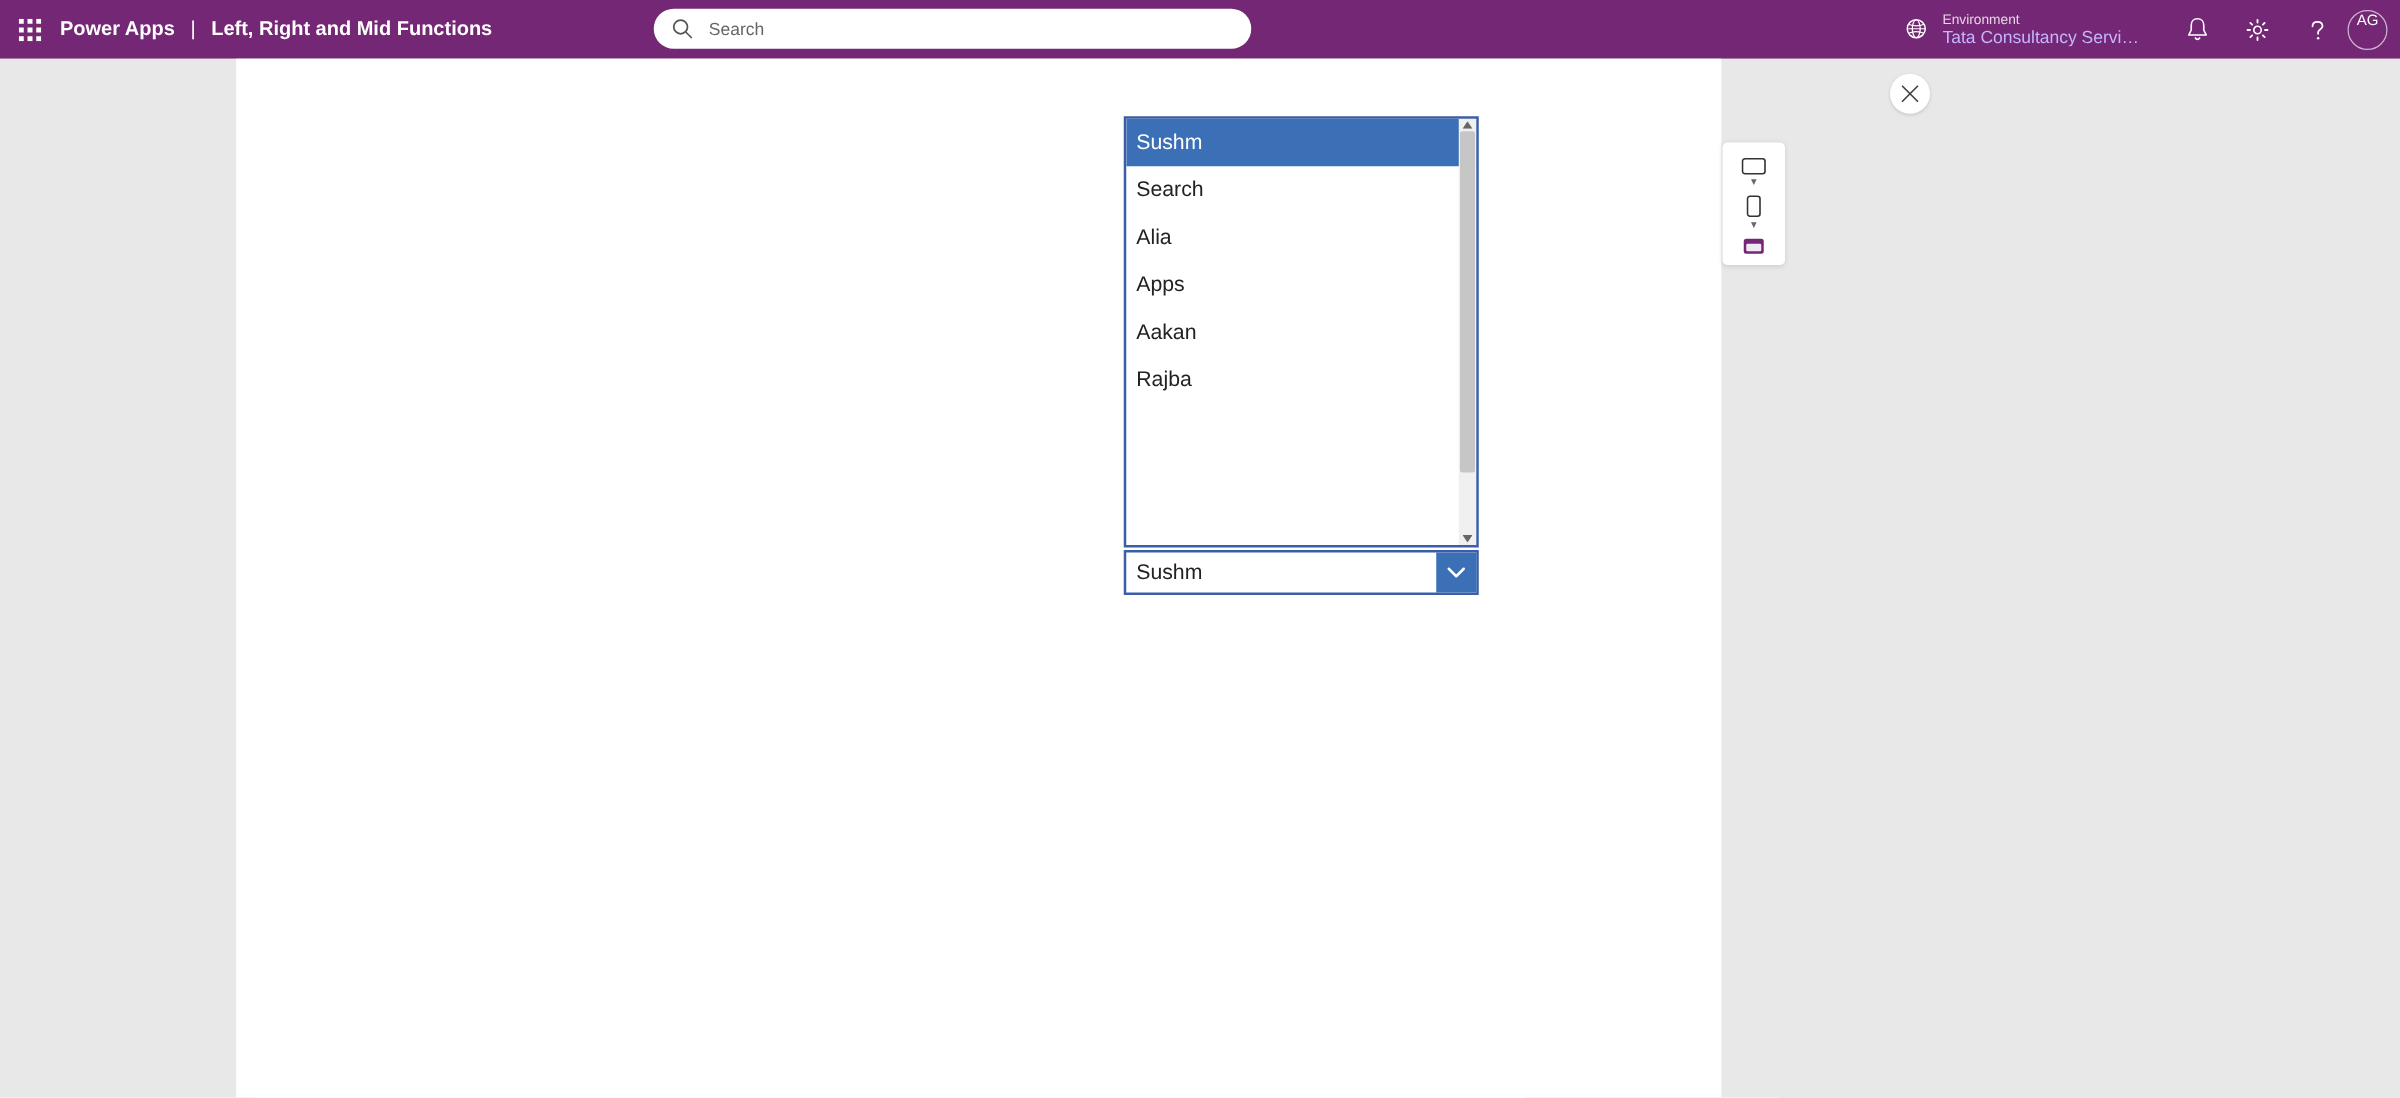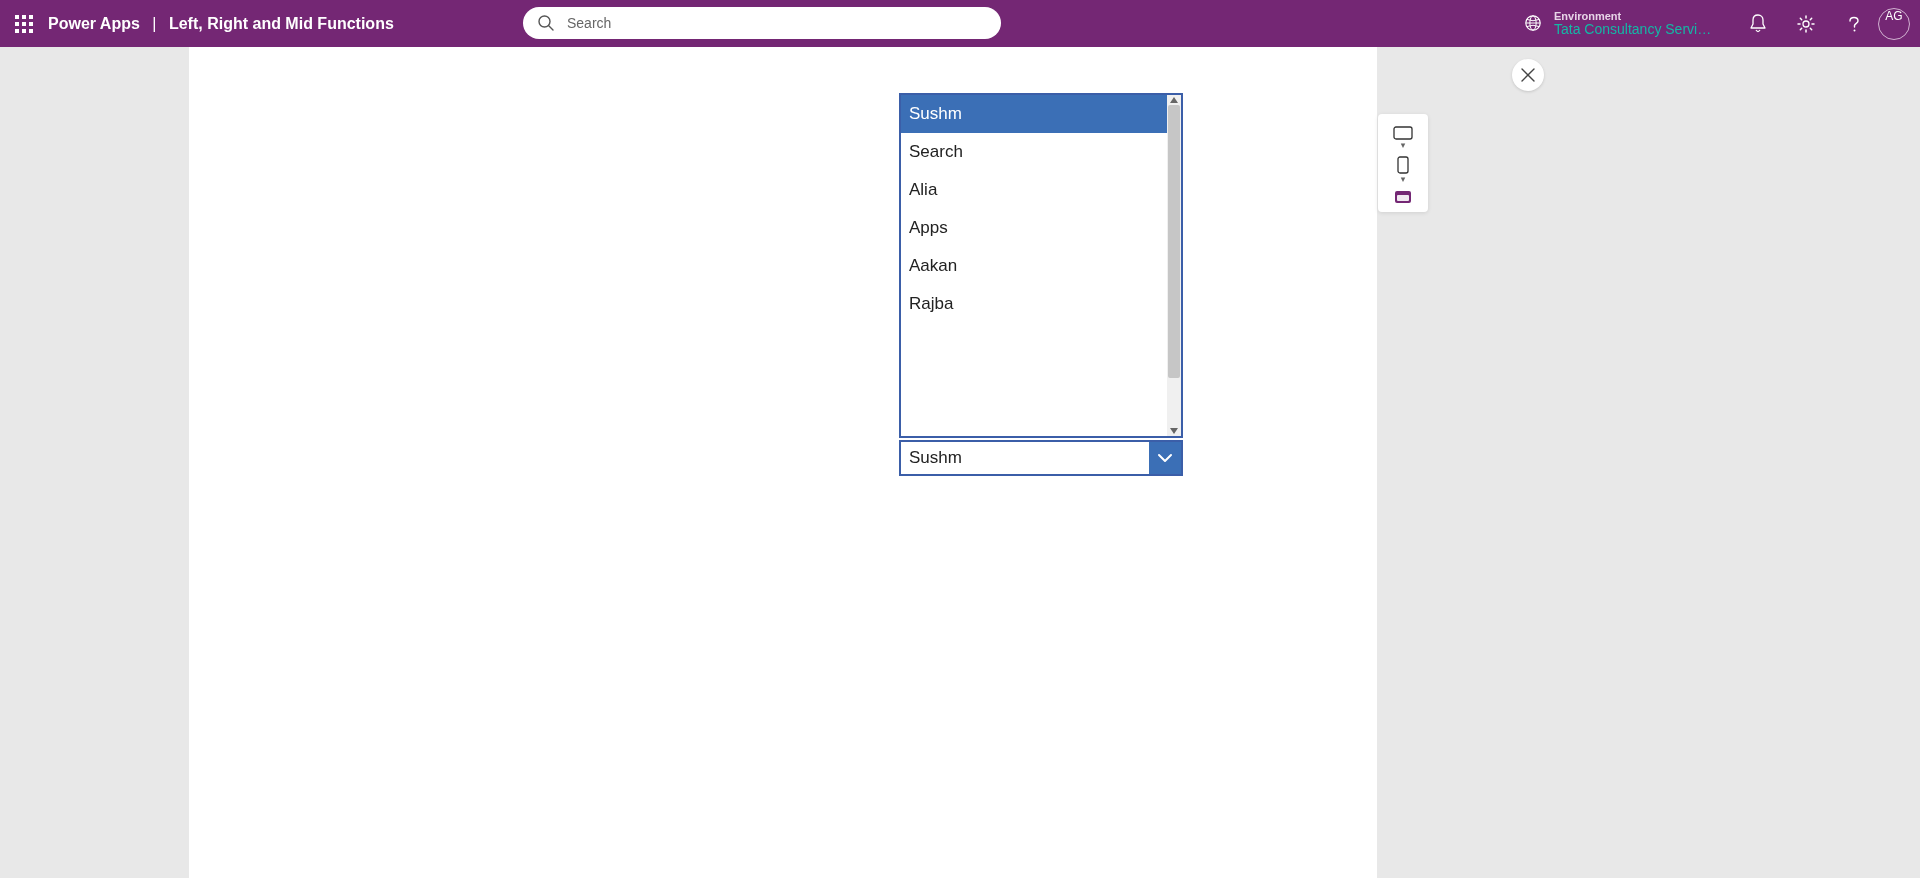--- a/index.html
+++ b/index.html
@@ -91,25 +91,24 @@
       margin-right: 12px;
     }
     .env-text {
       display: flex;
       flex-direction: column;
       line-height: 1.1;
     }
     .env-label {
       font-size: 11px;
       color: #e7d4e7;
-      font-weight: bold;
     }
     .env-name {
       font-size: 14px;
-      color: #14b8a6;
+      color: #c4b5fd;
       max-width: 160px;
       white-space: nowrap;
       overflow: hidden;
       text-overflow: ellipsis;
     }
     .header-icon-btn {
       width: 48px;
       height: 47px;
       display: flex;
       align-items: center;

